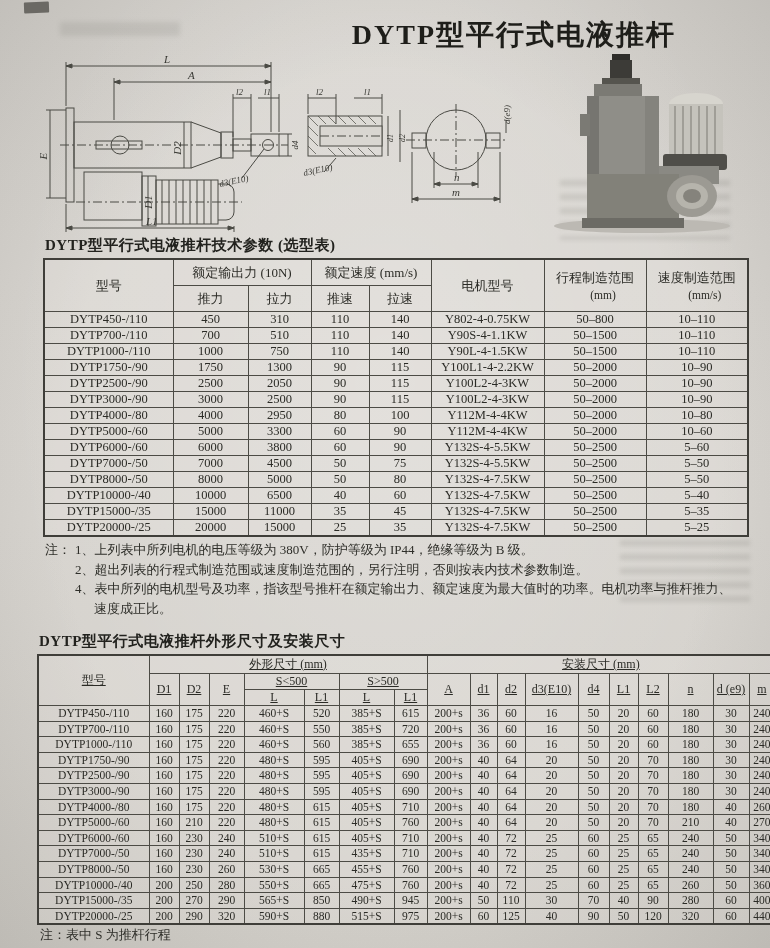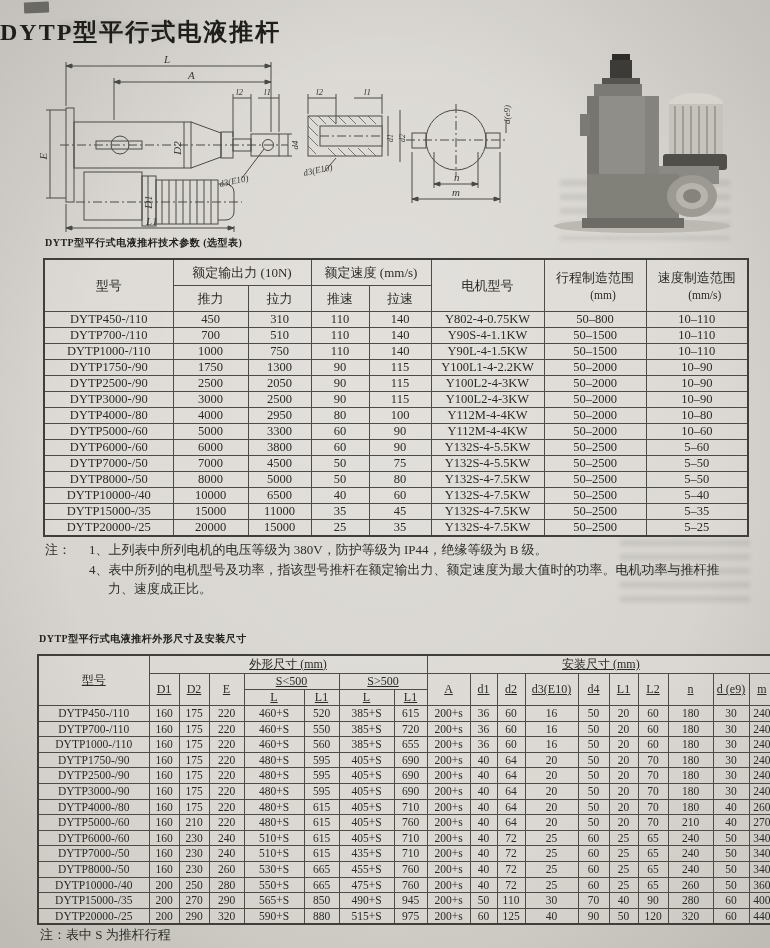--- a/index.html
+++ b/index.html
@@ -6,40 +6,40 @@
   .page{
     position:relative;width:770px;height:948px;margin:0 auto;overflow:hidden;
     background:
       radial-gradient(ellipse at 50% 40%, rgba(255,255,255,.22), rgba(0,0,0,0) 70%),
       linear-gradient(180deg,#d9d6d1 0%,#d7d4cf 55%,#d3d0ca 100%);
     font-family:"Liberation Serif","DejaVu Serif",serif;
     color:#2a2a26;
   }
   .vignette{position:absolute;inset:0;pointer-events:none;
     background:radial-gradient(ellipse at 50% 50%, rgba(0,0,0,0) 60%, rgba(60,58,52,.14) 100%);}
-  .title{position:absolute;left:0;top:16px;width:676px;text-align:left;
-    font-size:24px;font-weight:bold;letter-spacing:2px;color:#1e1e1a;}
-  .section-heading{position:absolute;font-size:10px;font-weight:bold;color:#22221e;letter-spacing:.5px;}
+  .title{position:absolute;left:0;top:16px;width:676px;text-align:right;
+    font-size:28px;font-weight:bold;letter-spacing:2px;color:#1e1e1a;}
+  .section-heading{position:absolute;font-size:15px;font-weight:bold;color:#22221e;letter-spacing:.5px;}
   
   table{border-collapse:collapse;table-layout:fixed;background:rgba(236,233,227,.25);}
   th,td{border:1px solid #4c4b45;text-align:center;vertical-align:middle;
         padding:0;overflow:hidden;white-space:nowrap;color:#2b2b26;font-weight:normal;}
   #table1-wrap{position:absolute;left:43px;top:258px;}
   #table1{width:704px;border:2px solid #3f3e39;font-size:12.5px;}
   #table1 thead th{height:25px;font-size:13px;}
   #table1 tbody td{height:15px;line-height:15px;}
   #table2-wrap{position:absolute;left:37px;top:654px;}
   #table2{width:730px;border:2px solid #3f3e39;font-size:12px;}
   #table2 thead th{height:15px;font-size:12px;text-decoration:underline;}
   #table2 tbody td{height:14.6px;line-height:14.6px;font-size:11.5px;}
   .unit{font-size:11.5px;margin-left:16px;}
   
   .notes{position:absolute;left:45px;top:540px;width:690px;font-size:13px;line-height:19.5px;color:#2e2e29;}
   .notes .note-label{position:absolute;left:0;top:0;}
-  .notes .note-item{margin-left:44px;padding-left:19px;text-indent:-19px;}
+  .notes .note-item{margin-left:30px;padding-left:19px;text-indent:-19px;}
   .foot-note{position:absolute;left:40px;top:926px;font-size:13px;color:#2e2e29;}
   
   .figure-strip{position:absolute;left:36px;top:54px;width:700px;height:182px;}
   svg text{font-family:"Liberation Serif","DejaVu Serif",serif;fill:#3a3a35;}
   .photo-wrap{position:absolute;left:532px;top:54px;width:215px;height:180px;}
   .artifact{position:absolute;pointer-events:none;}
   .corner-mark{left:24px;top:2px;width:25px;height:11px;background:#54534e;opacity:.8;transform:rotate(-2deg);border-radius:1px;}
   .bleed{filter:blur(2px);opacity:.16;background:repeating-linear-gradient(180deg,#6a6962 0 6px,transparent 6px 14px);}
   .bleed1{left:560px;top:180px;width:170px;height:60px;}
   .bleed2{left:620px;top:540px;width:130px;height:70px;}
@@ -379,20 +379,21 @@
             <td>50–2500</td>
             <td>5–25</td>
           </tr>
         </tbody>
     </table>
   </div>
 
   <div class="notes">
     <span class="note-label">注：</span>
     <div class="note-item">1、上列表中所列电机的电压等级为 380V，防护等级为 IP44，绝缘等级为 B 级。</div>
+    <div class="note-item">2、超出列表的行程式制造范围或速度制造范围的，另行注明，否则按表内技术参数制造。</div>
     <div class="note-item">4、表中所列的电机型号及功率，指该型号推杆在额定输出力、额定速度为最大值时的功率。电机功率与推杆推力、速度成正比。</div>
   </div>
 
   <div class="section-heading" style="left:39px;top:632px;text-align:center;">DYTP型平行式电液推杆外形尺寸及安装尺寸</div>
 
   <div id="table2-wrap">
     <table id="table2">
       <colgroup>
         <col style="width:111px">
           <col style="width:30px">

